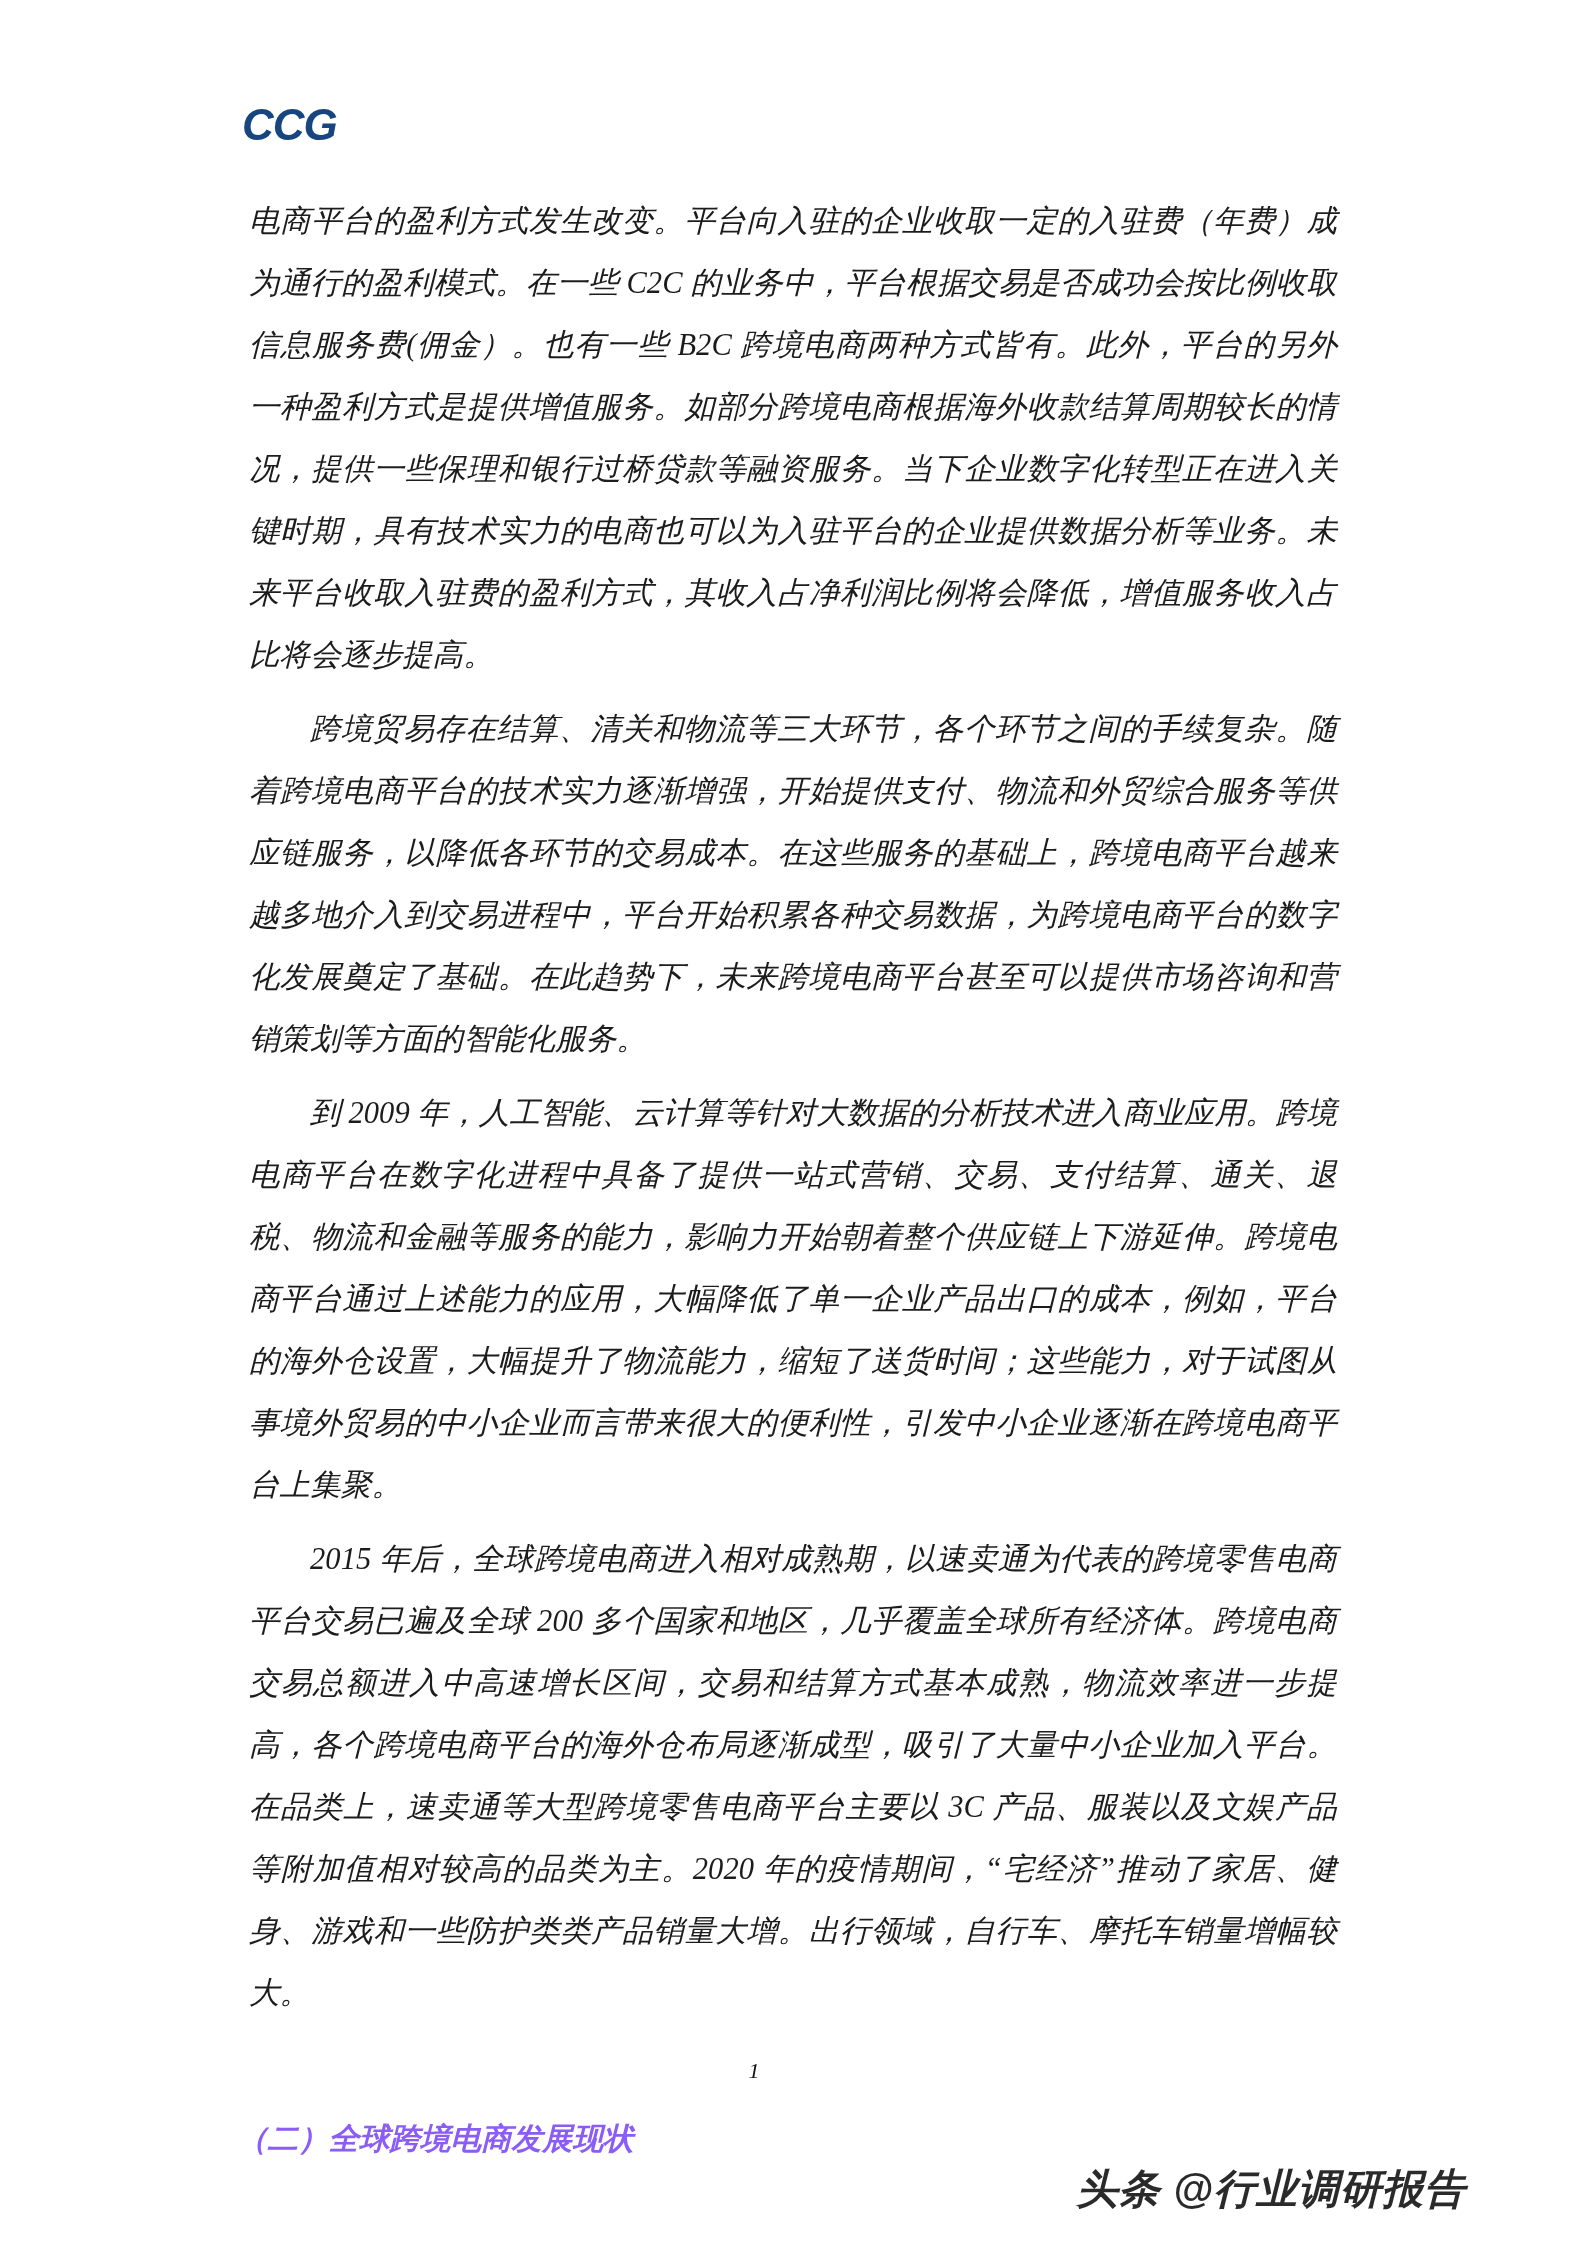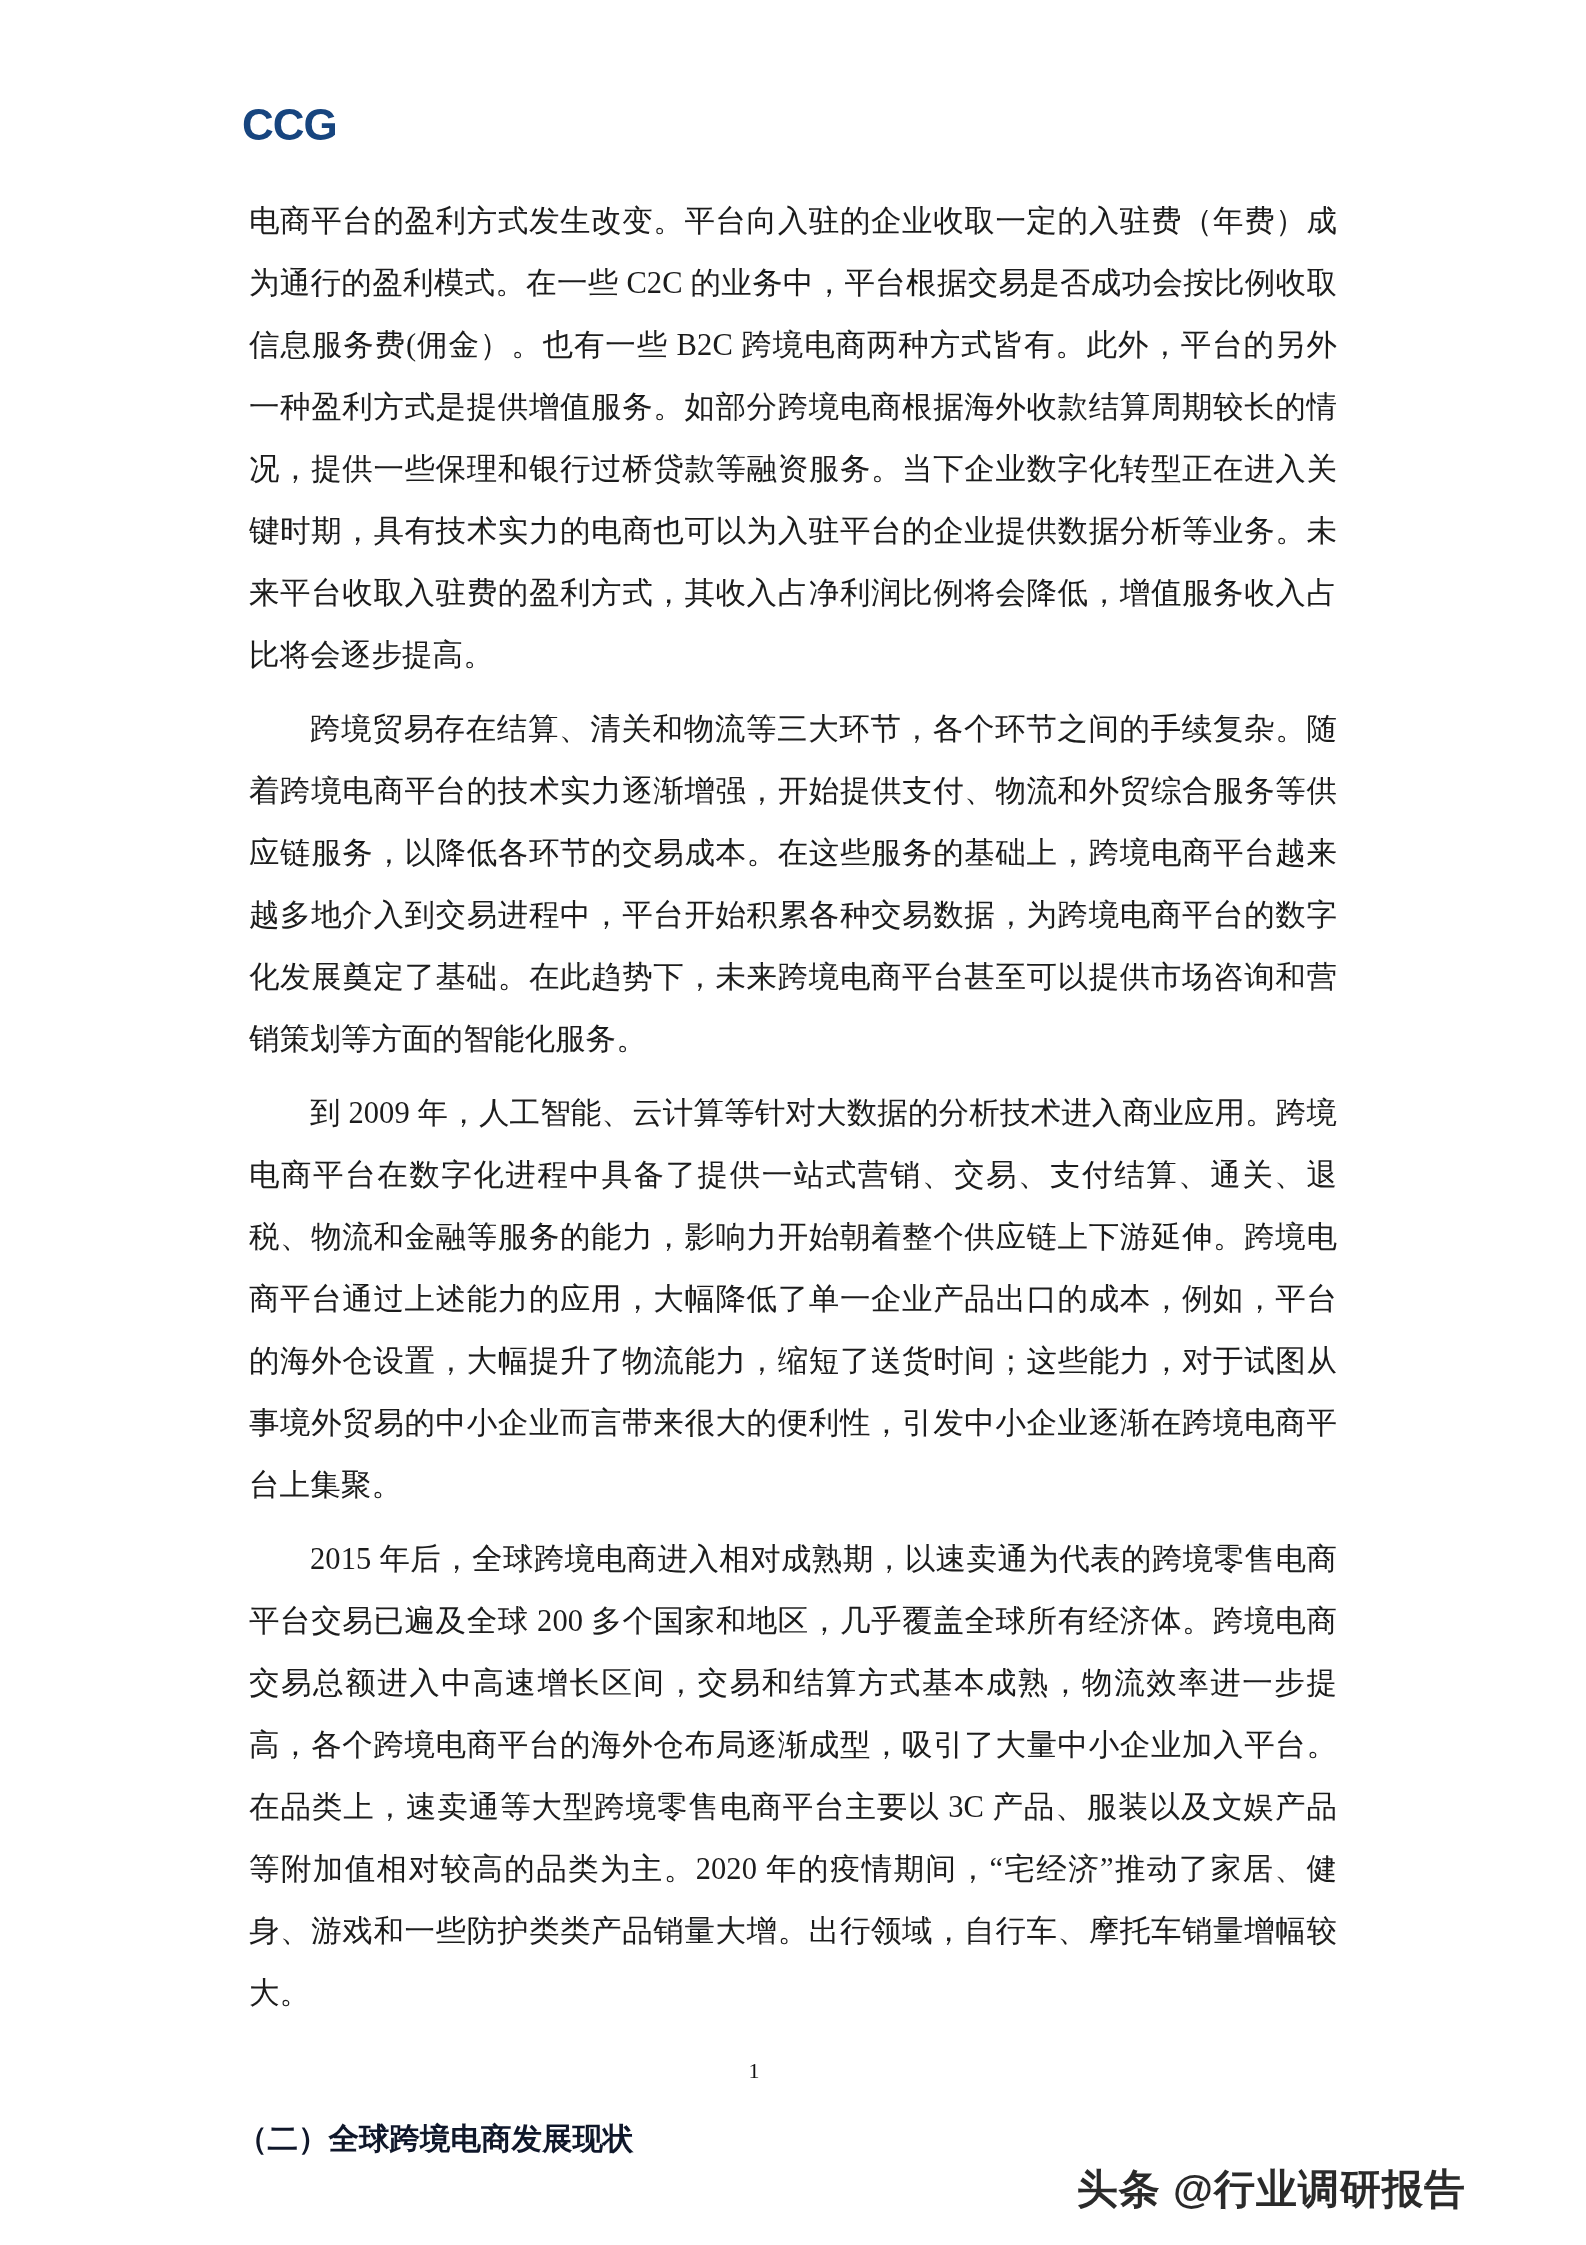--- a/index.html
+++ b/index.html
@@ -7,20 +7,21 @@
     padding: 0;
     background: #ffffff;
   }
   .page {
     position: relative;
     width: 1508px;
     height: 2245px;
     background: #ffffff;
     overflow: hidden;
     font-family: "Liberation Serif", "DejaVu Serif", serif;
+    font-style: italic;
   }
 
   
   .logo {
     position: absolute;
     left: 242px;
     top: 103px;
     font-family: "Liberation Sans", "DejaVu Sans", sans-serif;
     font-weight: bold;
     font-size: 44px;
@@ -49,21 +50,21 @@
   }
   p.body.noindent {
     text-indent: 0;
   }
 
   h2.heading {
     margin: 0;
     font-size: 30.5px;
     line-height: 62px;
     font-weight: bold;
-    color: #0f172a;
+    color: #8b5cf6;
     text-align: left;
   }
 
   h3.subheading {
     margin: 12px;
     font-size: 30.5px;
     line-height: 62px;
     font-weight: bold;
     color: #0d0d0d;
     text-align: left;

